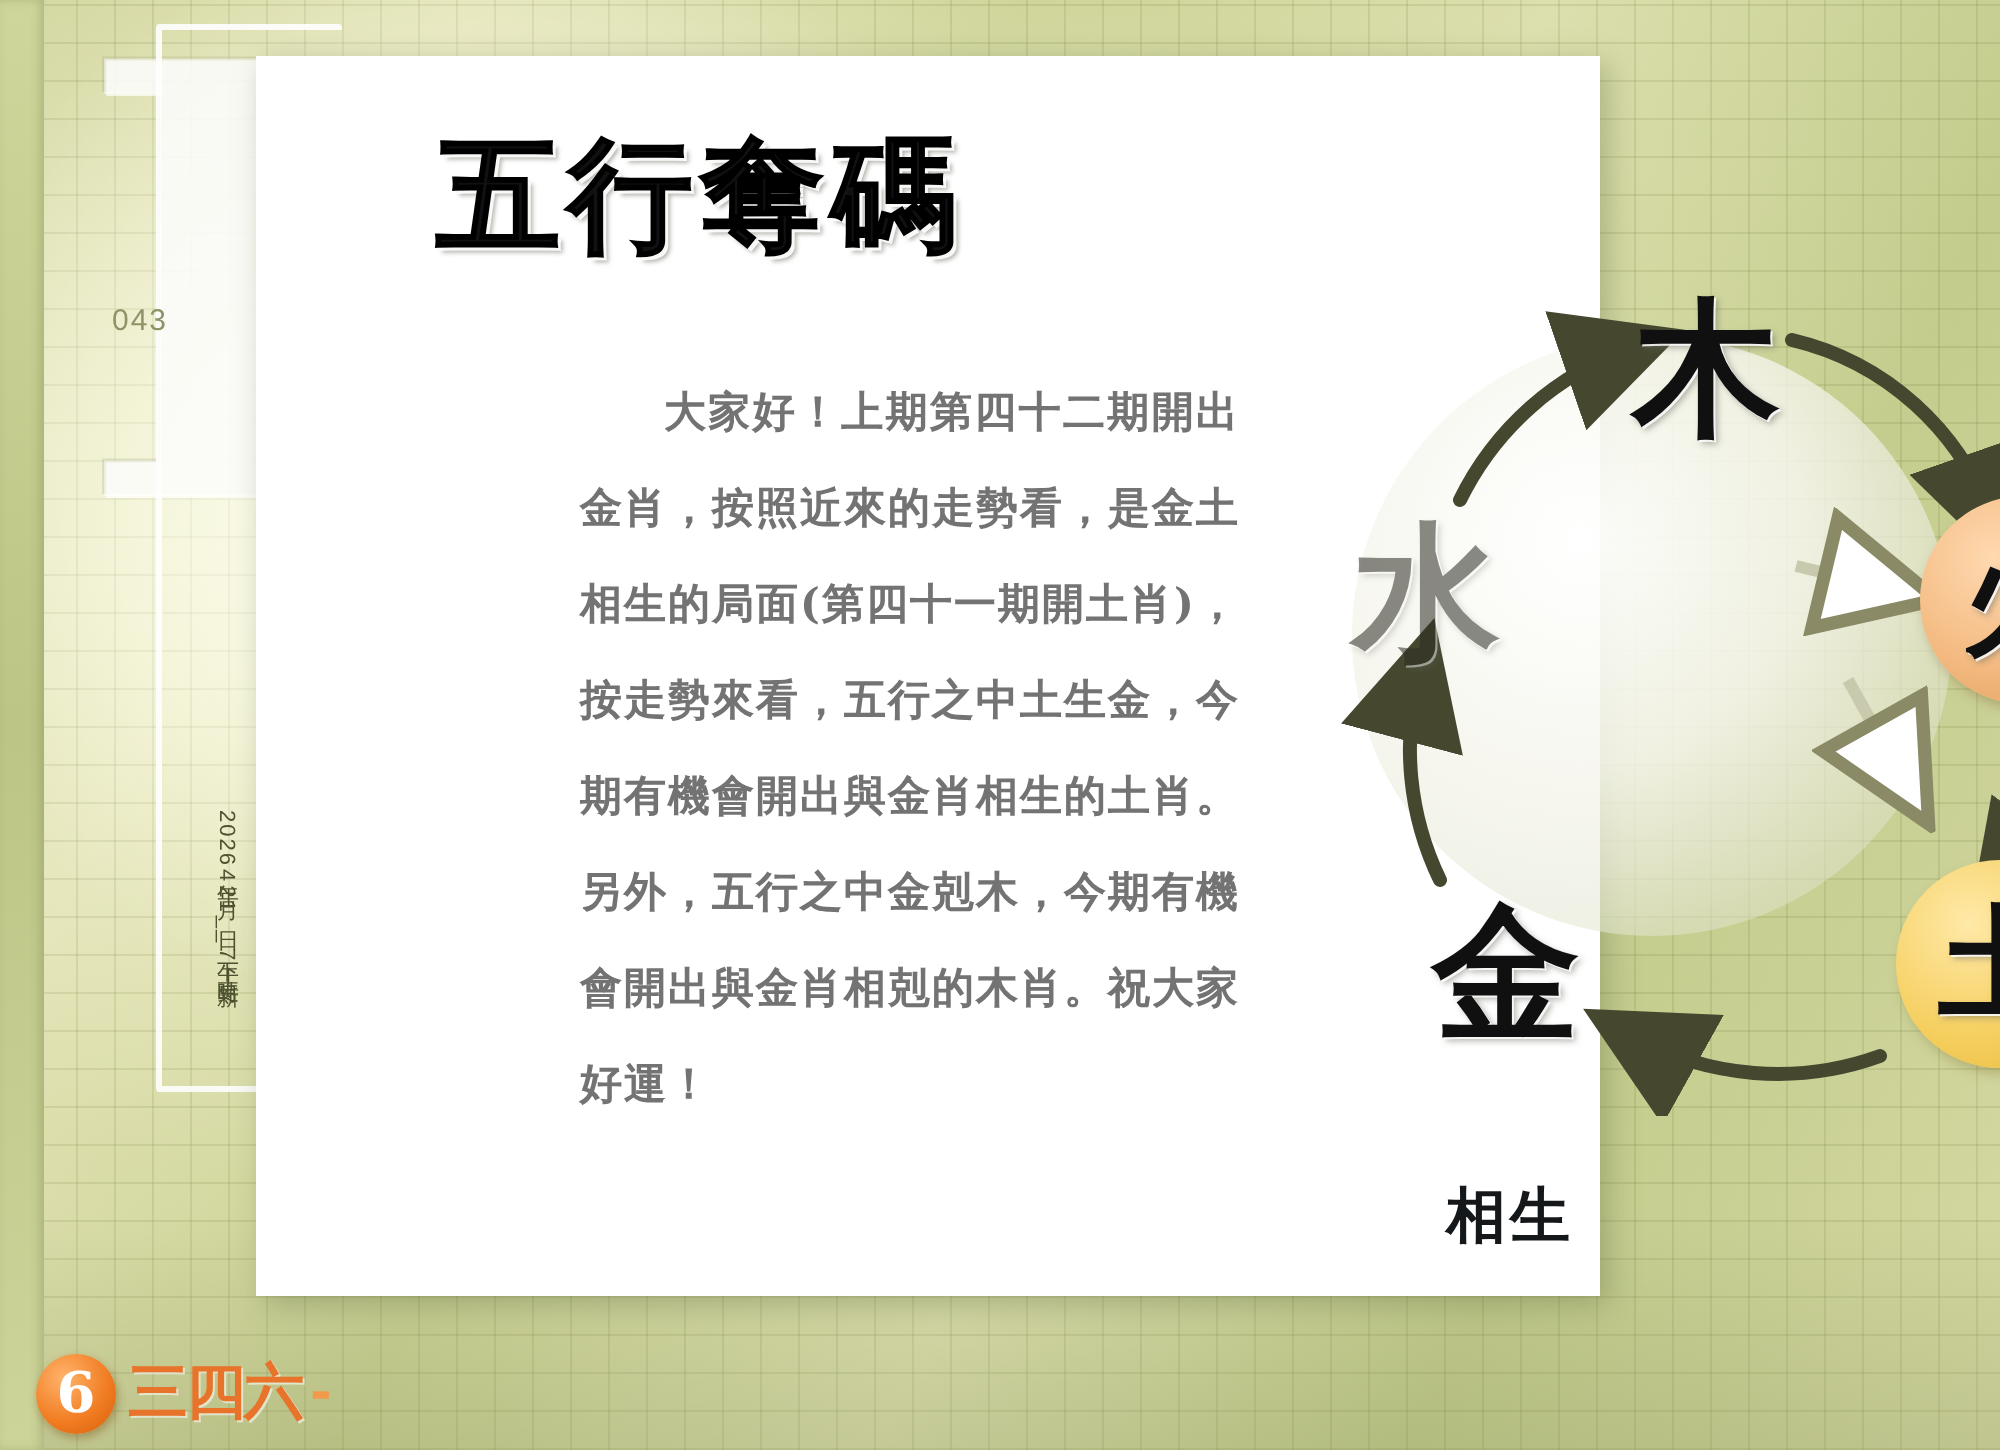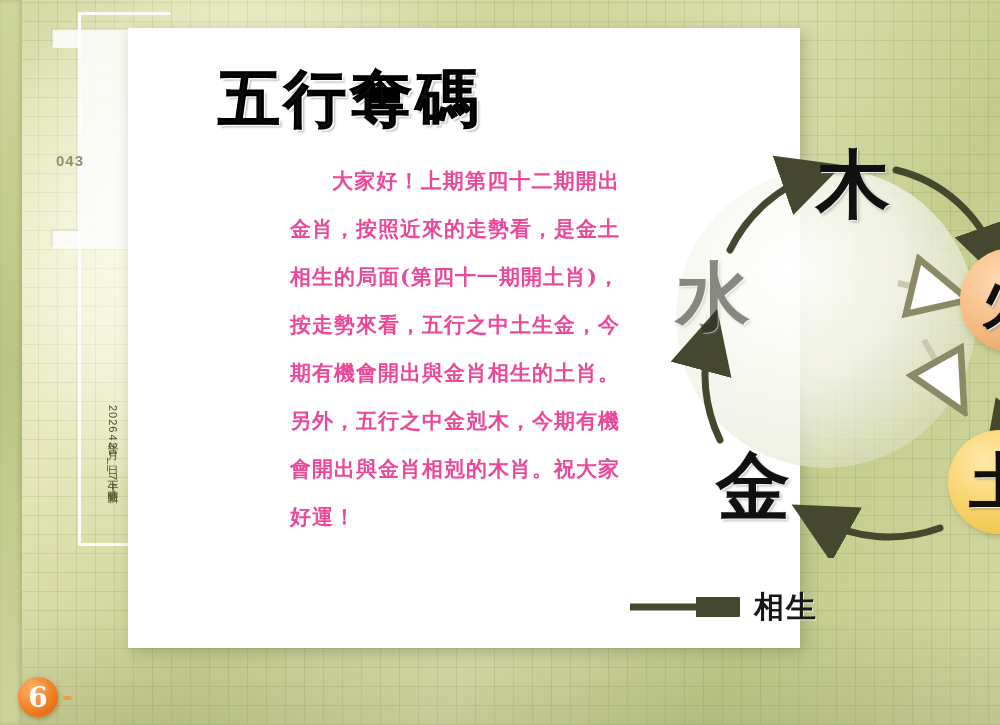--- a/index.html
+++ b/index.html
@@ -74,21 +74,21 @@
     user-select: none;
   }
   #page-number {
     position: absolute;
     left: 56px;
     top: 152px;
     font-family: "Liberation Sans", sans-serif;
     font-size: 15px;
     letter-spacing: 1px;
     color: #8e9468;
-    font-weight: bold;
+    font-weight: normal;
   }
   
   #side-caption {
     position: absolute;
     left: 98px;
     top: 405px;
     width: 22px;
     font-family: "Liberation Sans", sans-serif;
     font-size: 11px;
     color: #4e5230;
@@ -132,27 +132,27 @@
     color: #111111;
     white-space: nowrap;
     text-shadow:
       2px 2px 0 rgba(255,255,255,0.9),
       3px 3px 2px rgba(120,120,110,0.55);
     -webkit-text-stroke: 1px #000;
   }
   #body-text {
     position: absolute;
     left: 162px;
-    top: 129px;
+    top: 154px;
     width: 330px;
     font-family: "DejaVu Serif", serif;
     font-size: 21px;
     line-height: 48px;
     letter-spacing: 1px;
-    color: #ec4899;
+    color: #737373;
     text-align: justify;
     text-indent: 42px;
     font-weight: bold;
   }
   
   #diagram {
     position: absolute;
     left: 520px;
     top: 80px;
     width: 440px;
@@ -201,20 +201,21 @@
   #legend {
     position: absolute;
     left: 500px;
     top: 560px;
     width: 240px;
   }
   .legend-row {
     display: flex;
     align-items: center;
     height: 38px;
+    flex-direction: column;
   }
   .legend-label {
     font-family: "DejaVu Serif", serif;
     font-size: 30px;
     font-weight: bold;
     color: #15181a;
     margin-left: 14px;
     letter-spacing: 2px;
     text-shadow: 1px 1px 0 rgba(255,255,255,0.7);
   }
@@ -321,16 +322,17 @@
           </defs>
           <line x1="2" y1="10" x2="96" y2="10" stroke="#45482f" stroke-width="7" marker-end="url(#lsolid)"></line>
         </svg>
         <span class="legend-label">相生</span>
       </div>
     </div>
   </div>
 
   <div id="footer">
     <div id="footer-logo">6</div>
+    <div id="footer-cn">三四六</div>
     <div id="footer-dash">-</div>
   </div>
 
 </div>
 
 </body></html>

